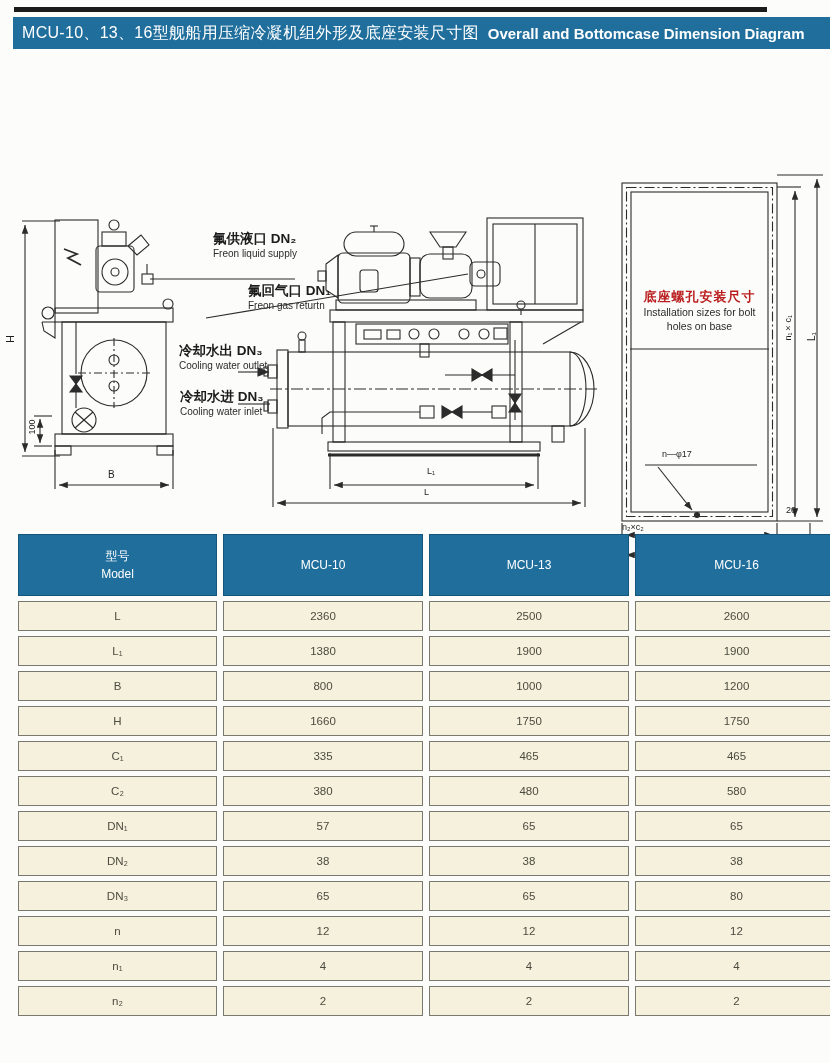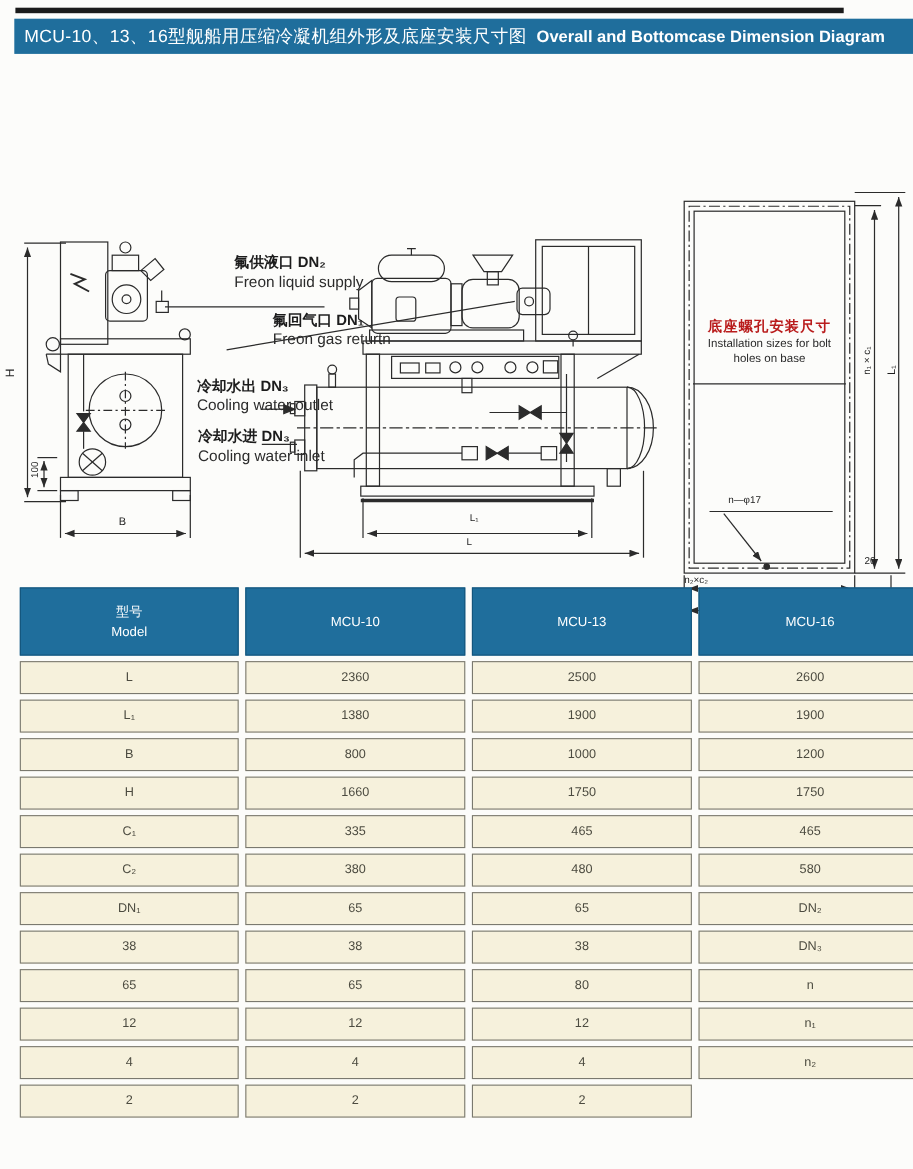--- a/index.html
+++ b/index.html
@@ -7,21 +7,21 @@
         font-family:"Liberation Sans","DejaVu Sans",sans-serif;overflow:hidden;margin:0 auto;}
   .top-rule{position:absolute;left:14px;top:7px;width:753px;height:5px;background:#1b1b1b;}
   .title-bar{position:absolute;left:13px;top:17px;width:817px;height:32px;background:#1f6e9c;
              color:#ffffff;display:flex;align-items:center;gap:9px;padding-left:9px;box-sizing:border-box;}
   .title-cn{font-weight:normal;font-size:16px;white-space:nowrap;letter-spacing:0.3px;}
   .title-en{font-weight:bold;font-size:15px;white-space:nowrap;}
   .drawing-area{position:absolute;left:0;top:49px;width:830px;height:514px;margin-top:48px;}
   svg{position:absolute;left:0;top:0;}
   .lbl{position:absolute;line-height:1.25;}
   .lbl-cn{font-weight:bold;font-size:13.5px;color:#1c1c1c;white-space:nowrap;}
-  .lbl-en{font-size:14px;color:#2b2b2b;white-space:nowrap;text-align:center;}
+  .lbl-en{font-size:10px;color:#2b2b2b;white-space:nowrap;}
   .dim{position:absolute;font-size:10px;color:#1e1e1e;white-space:nowrap;}
   .dim-sm{font-size:9px;}
   .rot{transform:rotate(-90deg);transform-origin:center;}
   .vtext{writing-mode:vertical-rl;transform:rotate(180deg);}
   .base-text{position:absolute;text-align:center;}
   .base-text .bt-cn{font-weight:bold;font-size:13px;color:#b91c1c;letter-spacing:1px;white-space:nowrap;}
   .base-text .bt-en{font-size:10.5px;color:#2b2b2b;line-height:1.3;}
   .spec-table{position:absolute;left:8px;top:534px;width:820px;display:grid;
               grid-template-columns:199px 200px 200px 1fr;
               grid-template-rows:62px repeat(12,30px);gap:5px 6px;padding-left:10px;}
@@ -282,20 +282,21 @@
     <div class="td">335</div>
     <div class="td">465</div>
     <div class="td">465</div>
 
     <div class="td">C₂</div>
     <div class="td">380</div>
     <div class="td">480</div>
     <div class="td">580</div>
 
     <div class="td">DN₁</div>
+    <div class="td">57</div>
     <div class="td">65</div>
     <div class="td">65</div>
 
     <div class="td">DN₂</div>
     <div class="td">38</div>
     <div class="td">38</div>
     <div class="td">38</div>
 
     <div class="td">DN₃</div>
     <div class="td">65</div>

